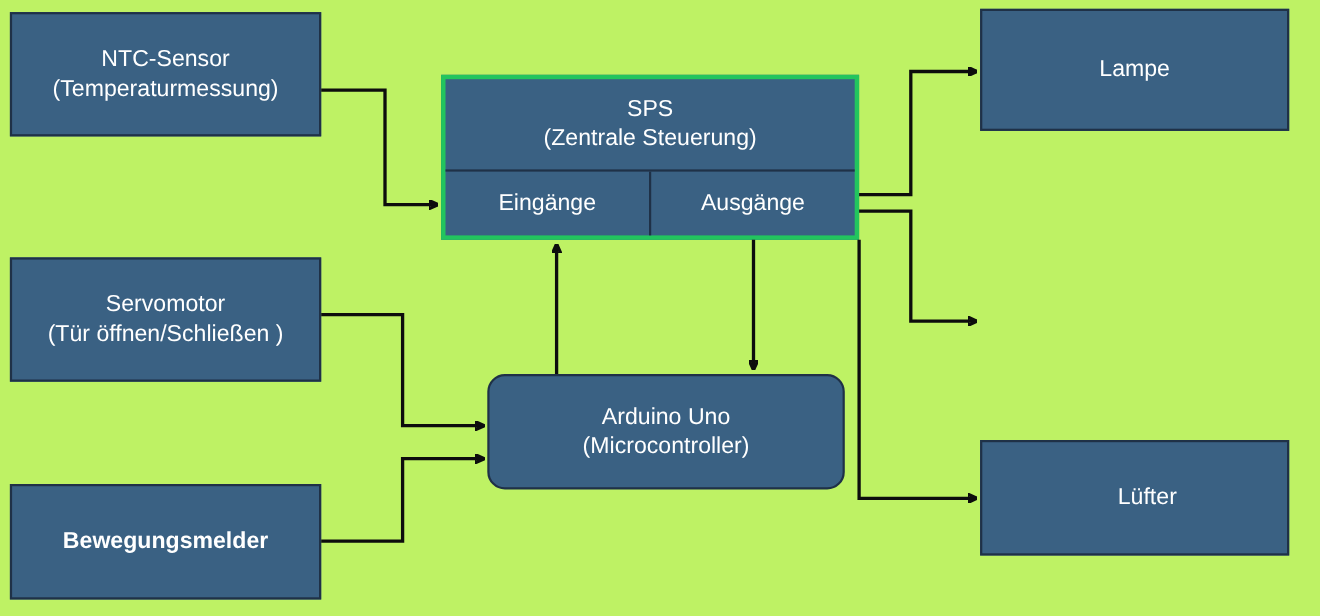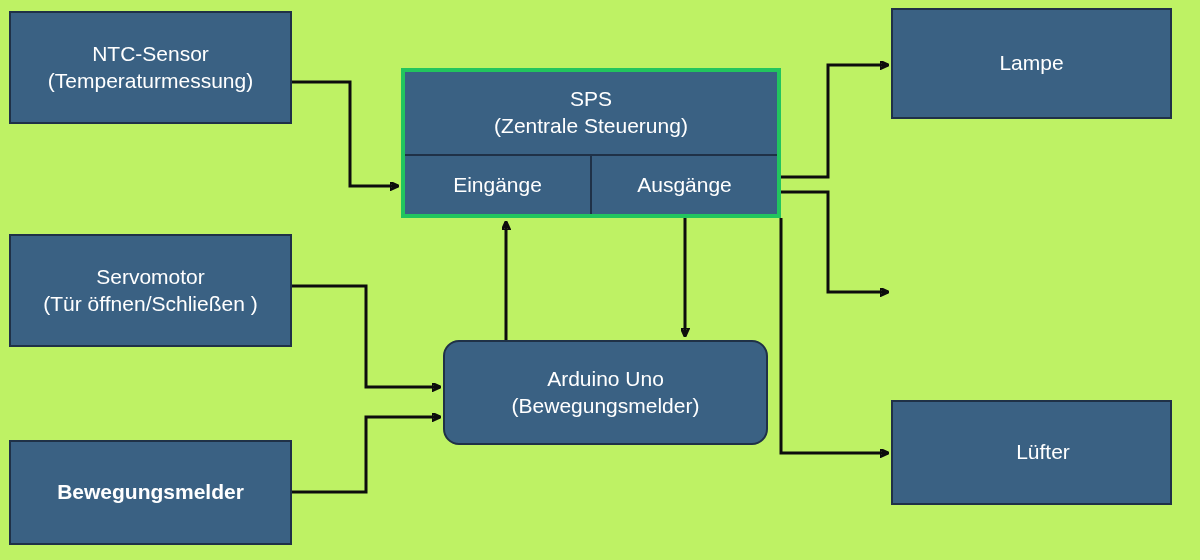--- a/index.html
+++ b/index.html
@@ -103,21 +103,21 @@
         <span>Eingänge</span>
       </div>
       <div class="port" id="port-out">
         <span>Ausgänge</span>
       </div>
     </div>
   </div>
 
   <div class="node" id="arduino" style="left:443px;top:340px;width:325px;height:105px;border-radius:16px;">
     <span class="ln">Arduino Uno</span>
-    <span class="ln">(Bewegungsmelder)</span>
+    <span class="ln">(Microcontroller)</span>
   </div>
 
   <div class="node" id="lampe" style="left:891px;top:8px;width:281px;height:111px;justify-content:center;">
     <span class="ln">Lampe</span>
   </div>
 
 
   <div class="node" id="luefter" style="left:891px;top:400px;width:281px;height:105px;padding-left:29px;">
     <span class="ln">Lüfter</span>
   </div>

